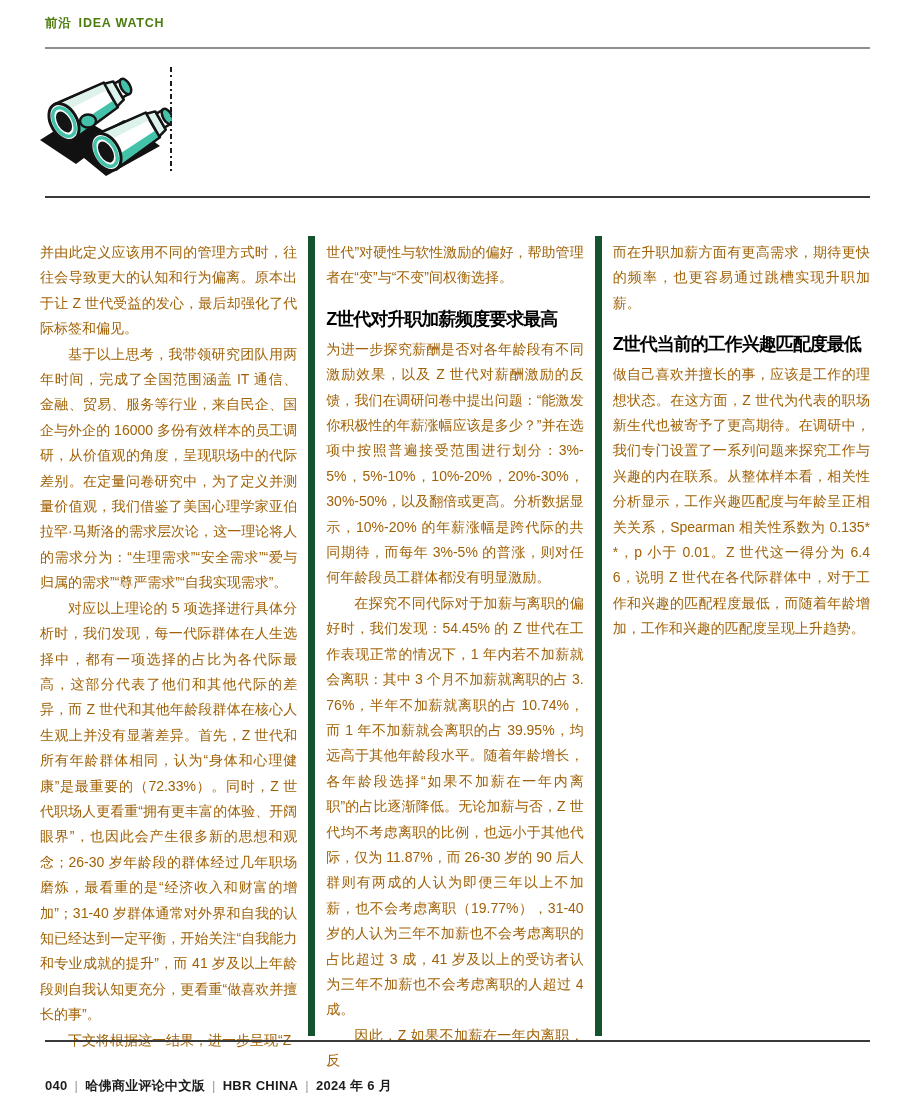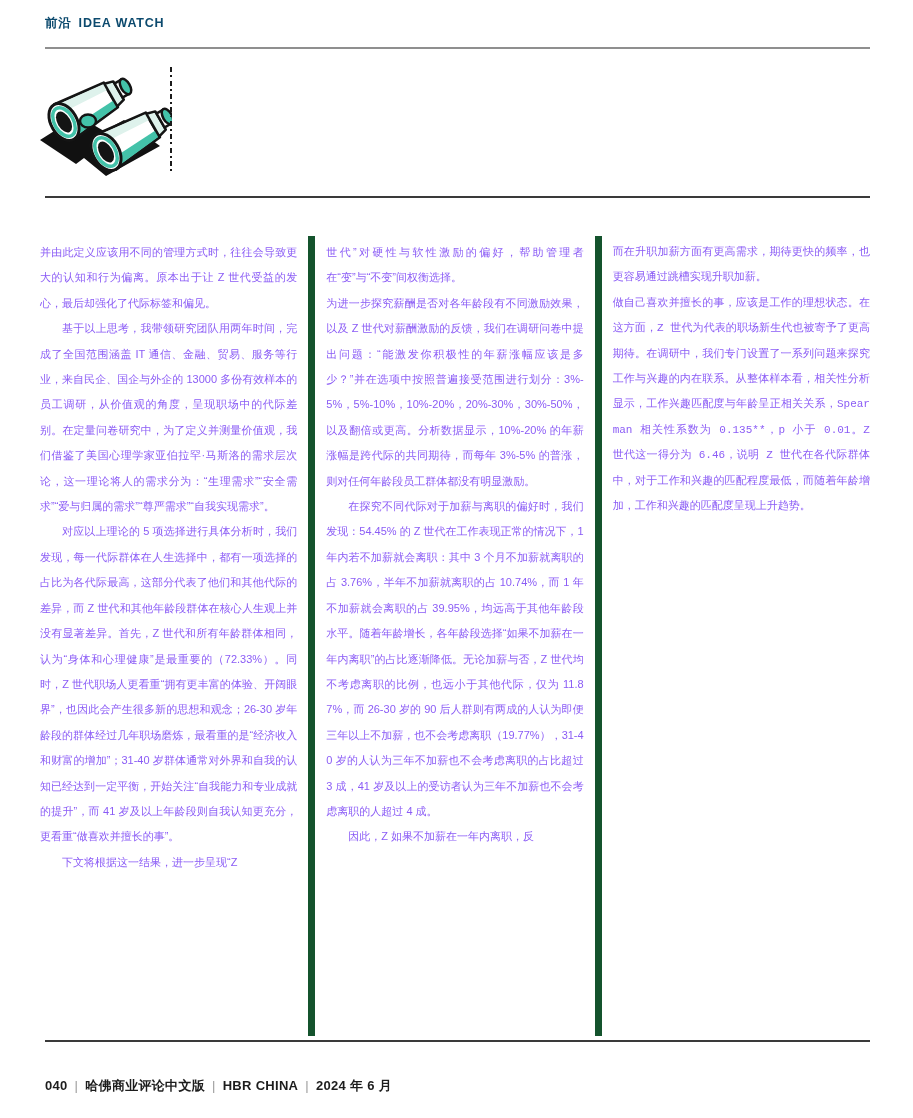--- a/index.html
+++ b/index.html
@@ -1,21 +1,21 @@
 <!DOCTYPE html>
 <html><head>
 <meta charset="utf-8">
 <style>
   html,body { margin:0; padding:0; background:#ffffff; }
   .page {
     position:relative; width:913px; height:1118px; background:#ffffff;
     font-family:"Liberation Sans", sans-serif; color:#1b1b1b; overflow:hidden;
   }
   
-  .kicker { position:absolute; top:15px; left:45px; font-size:12.5px; letter-spacing:0.8px; color:#0c4a6e; }
+  .kicker { position:absolute; top:15px; left:45px; font-size:12.5px; letter-spacing:0.8px; color:#4d7c0f; }
   .kicker-cn { font-weight:700; margin-right:7px; }
   .kicker-en { font-weight:600; }
   
   .rule { position:absolute; left:45px; right:43px; }
   .rule-top    { top:47px;  height:2px; background:#8f8f8f; }
   .rule-mid    { top:196px; height:2px; background:#3a3a3a; }
   .rule-footer { top:1040px; height:2px; background:#3a3a3a; }
   
   .illustration { position:absolute; left:36px; top:64px; width:136px; height:120px; }
   .dash-line {
@@ -24,25 +24,25 @@
       #1b1b1b 0px, #1b1b1b 5px, transparent 5px, transparent 8px,
       #1b1b1b 8px, #1b1b1b 10px, transparent 10px, transparent 13.5px);
   }
   
   .columns {
     position:absolute; top:236px; left:40px; right:43px; height:800px;
     display:flex; align-items:stretch;
   }
   .col { flex:1 1 0; padding:4px 11px 0 11px; }
   .col:first-child { padding-left:0; }
-  .col:last-child  { padding-right:0;font-family:Liberation Mono, monospace; }
+  .col:last-child  { padding-right:0; }
   .col + .col { border-left:7px solid #14532d; }
   .body {
-    margin:0; font-size:11px; line-height:25.4px; text-align:justify;
-    color:#8b5cf6; word-break:break-all;
+    margin:0; font-size:14px; line-height:25.4px; text-align:justify;
+    color:#a16207; word-break:break-all;
   }
   .indent { text-indent:2em; }
   .col-heading {
     margin:16px 0 6px 0; font-size:18px; line-height:24px;
     font-weight:900; letter-spacing:-1px; color:#000000; white-space:nowrap;
   }
   
   .footer {
     position:absolute; top:1077px; left:45px; font-size:13px;
     font-weight:700; color:#1d1d1d; letter-spacing:0.3px;
@@ -94,34 +94,36 @@
   </div>
 
   <div class="dash-line"></div>
 
   <div class="rule rule-mid"></div>
 
   <main class="columns">
 
     <section class="col">
       <p class="body">并由此定义应该用不同的管理方式时，往往会导致更大的认知和行为偏离。原本出于让 Z 世代受益的发心，最后却强化了代际标签和偏见。</p>
-      <p class="body indent">基于以上思考，我带领研究团队用两年时间，完成了全国范围涵盖 IT 通信、金融、贸易、服务等行业，来自民企、国企与外企的 13000 多份有效样本的员工调研，从价值观的角度，呈现职场中的代际差别。在定量问卷研究中，为了定义并测量价值观，我们借鉴了美国心理学家亚伯拉罕·马斯洛的需求层次论，这一理论将人的需求分为：“生理需求”“安全需求”“爱与归属的需求”“尊严需求”“自我实现需求”。</p>
+      <p class="body indent">基于以上思考，我带领研究团队用两年时间，完成了全国范围涵盖 IT 通信、金融、贸易、服务等行业，来自民企、国企与外企的 16000 多份有效样本的员工调研，从价值观的角度，呈现职场中的代际差别。在定量问卷研究中，为了定义并测量价值观，我们借鉴了美国心理学家亚伯拉罕·马斯洛的需求层次论，这一理论将人的需求分为：“生理需求”“安全需求”“爱与归属的需求”“尊严需求”“自我实现需求”。</p>
       <p class="body indent">对应以上理论的 5 项选择进行具体分析时，我们发现，每一代际群体在人生选择中，都有一项选择的占比为各代际最高，这部分代表了他们和其他代际的差异，而 Z 世代和其他年龄段群体在核心人生观上并没有显著差异。首先，Z 世代和所有年龄群体相同，认为“身体和心理健康”是最重要的（72.33%）。同时，Z 世代职场人更看重“拥有更丰富的体验、开阔眼界”，也因此会产生很多新的思想和观念；26-30 岁年龄段的群体经过几年职场磨炼，最看重的是“经济收入和财富的增加”；31-40 岁群体通常对外界和自我的认知已经达到一定平衡，开始关注“自我能力和专业成就的提升”，而 41 岁及以上年龄段则自我认知更充分，更看重“做喜欢并擅长的事”。</p>
       <p class="body indent">下文将根据这一结果，进一步呈现“Z</p>
     </section>
 
     <section class="col">
       <p class="body">世代”对硬性与软性激励的偏好，帮助管理者在“变”与“不变”间权衡选择。</p>
+      <h2 class="col-heading">Z世代对升职加薪频度要求最高</h2>
       <p class="body">为进一步探究薪酬是否对各年龄段有不同激励效果，以及 Z 世代对薪酬激励的反馈，我们在调研问卷中提出问题：“能激发你积极性的年薪涨幅应该是多少？”并在选项中按照普遍接受范围进行划分：3%-5%，5%-10%，10%-20%，20%-30%，30%-50%，以及翻倍或更高。分析数据显示，10%-20% 的年薪涨幅是跨代际的共同期待，而每年 3%-5% 的普涨，则对任何年龄段员工群体都没有明显激励。</p>
       <p class="body indent">在探究不同代际对于加薪与离职的偏好时，我们发现：54.45% 的 Z 世代在工作表现正常的情况下，1 年内若不加薪就会离职：其中 3 个月不加薪就离职的占 3.76%，半年不加薪就离职的占 10.74%，而 1 年不加薪就会离职的占 39.95%，均远高于其他年龄段水平。随着年龄增长，各年龄段选择“如果不加薪在一年内离职”的占比逐渐降低。无论加薪与否，Z 世代均不考虑离职的比例，也远小于其他代际，仅为 11.87%，而 26-30 岁的 90 后人群则有两成的人认为即便三年以上不加薪，也不会考虑离职（19.77%），31-40 岁的人认为三年不加薪也不会考虑离职的占比超过 3 成，41 岁及以上的受访者认为三年不加薪也不会考虑离职的人超过 4 成。</p>
       <p class="body indent">因此，Z 如果不加薪在一年内离职，反</p>
     </section>
 
     <section class="col">
       <p class="body">而在升职加薪方面有更高需求，期待更快的频率，也更容易通过跳槽实现升职加薪。</p>
+      <h2 class="col-heading">Z世代当前的工作兴趣匹配度最低</h2>
       <p class="body">做自己喜欢并擅长的事，应该是工作的理想状态。在这方面，Z 世代为代表的职场新生代也被寄予了更高期待。在调研中，我们专门设置了一系列问题来探究工作与兴趣的内在联系。从整体样本看，相关性分析显示，工作兴趣匹配度与年龄呈正相关关系，Spearman 相关性系数为 0.135**，p 小于 0.01。Z 世代这一得分为 6.46，说明 Z 世代在各代际群体中，对于工作和兴趣的匹配程度最低，而随着年龄增加，工作和兴趣的匹配度呈现上升趋势。</p>
     </section>
 
   </main>
 
   <div class="rule rule-footer"></div>
 
   <footer class="footer">
     <span>040</span><span class="sep">|</span><span>哈佛商业评论中文版</span><span class="sep">|</span><span>HBR CHINA</span><span class="sep">|</span><span>2024 年 6 月</span>
   </footer>

